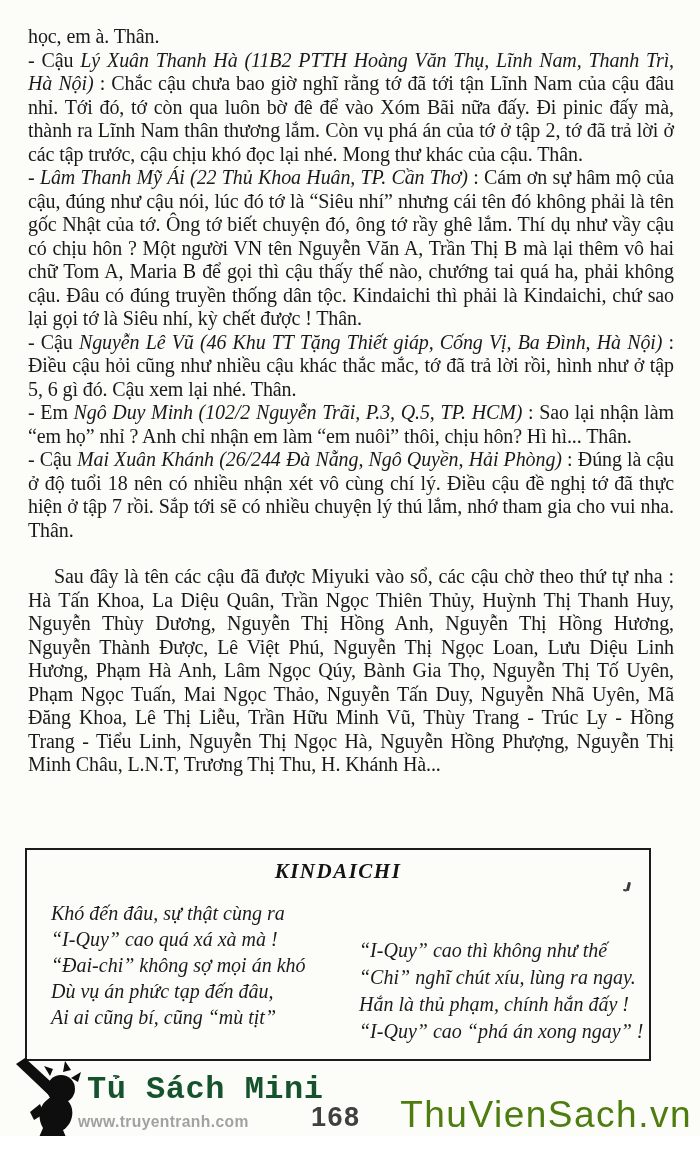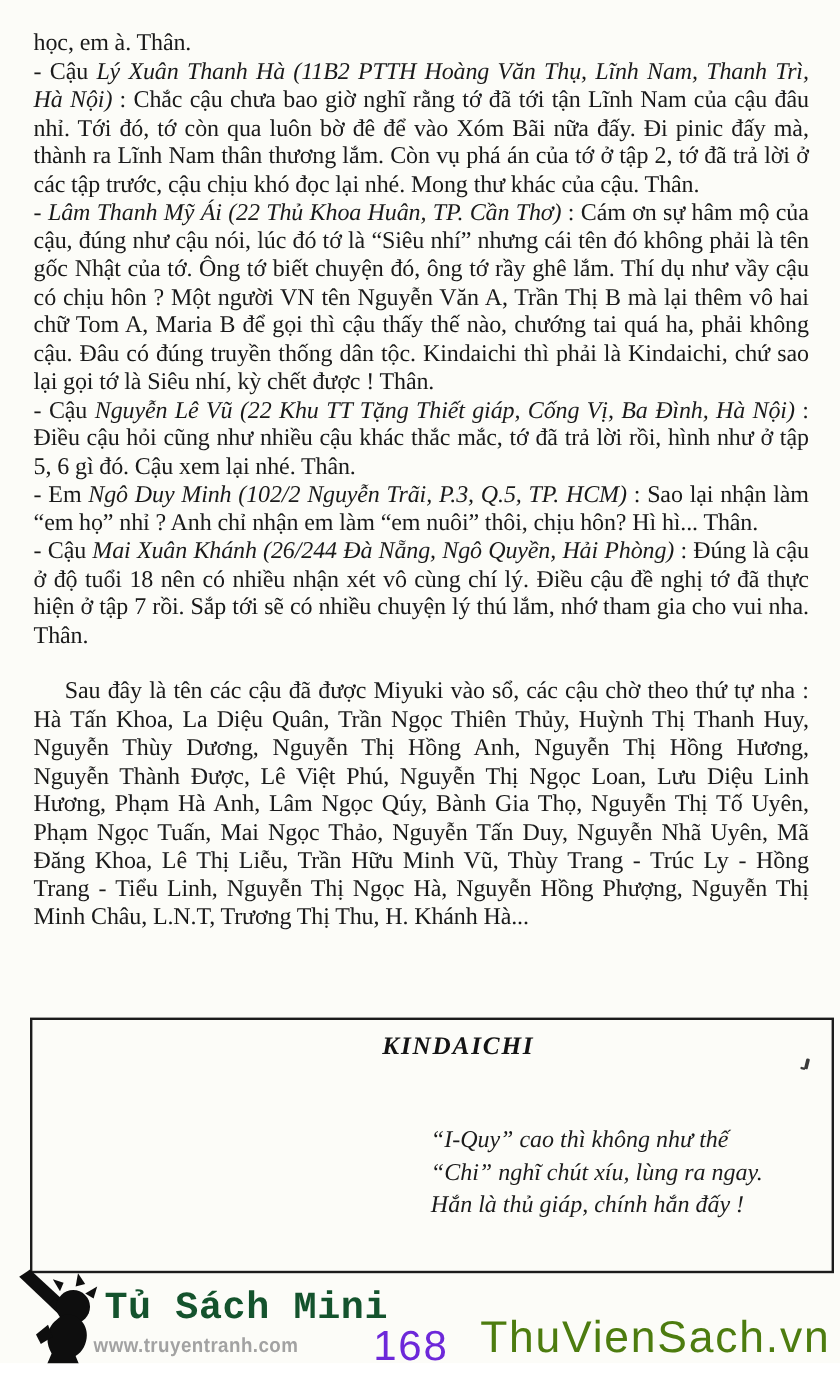--- a/index.html
+++ b/index.html
@@ -13,21 +13,20 @@
     font-size:20px; line-height:23.5px;
     text-align:justify; letter-spacing:-0.1px;
   }
   .para { margin:0; }
   .para.indent { text-indent:26px;margin-top:23px; }
   .it { font-style:italic; }
 
   .kbox {
     position:absolute; left:25px; top:848px; width:622px; height:209px;
     border:2.5px solid #1c1c1c;
-    padding-left:44px;
   }
   .box-title {
     text-align:center; margin-top:9px;
     font-family:"Liberation Serif","DejaVu Serif",serif;
     font-weight:bold; font-style:italic; font-size:21px; letter-spacing:1.5px;
     color:#141414;
   }
   .poem {
     position:absolute;
     font-family:"Liberation Serif","DejaVu Serif",serif;
@@ -53,50 +52,58 @@
   }
   .brand-url {
     position:absolute; left:78px; top:1112px;
     font-family:"Liberation Sans","DejaVu Sans",sans-serif;
     font-weight:bold; font-size:17px; color:#a2a2a2; letter-spacing:0.4px;
     transform:scaleX(0.92); transform-origin:left center;
   }
   .page-number {
     position:absolute; left:311px; top:1102px;
     font-family:"Liberation Sans","DejaVu Sans",sans-serif;
-    font-weight:normal; font-size:35px; color:#6d28d9; letter-spacing:1.5px;
+    font-weight:bold; font-size:27px; color:#404040; letter-spacing:1.5px;
   }
   .watermark {
     position:absolute; right:8px; top:1094px;
     font-family:"Liberation Sans","DejaVu Sans",sans-serif;
     font-weight:normal; font-size:37px; color:#4d7c0f; letter-spacing:1.5px;
   }
 </style>
 </head>
 <body>
 
 <div class="page">
 
   <div class="body-text">
       <p class="para"><span>học, em à. Thân.</span></p>
       <p class="para"><span>- Cậu </span><span class="it">Lý Xuân Thanh Hà (11B2 PTTH Hoàng Văn Thụ, Lĩnh Nam, Thanh Trì, Hà Nội)</span><span> : Chắc cậu chưa bao giờ nghĩ rằng tớ đã tới tận Lĩnh Nam của cậu đâu nhỉ. Tới đó, tớ còn qua luôn bờ đê để vào Xóm Bãi nữa đấy. Đi pinic đấy mà, thành ra Lĩnh Nam thân thương lắm. Còn vụ phá án của tớ ở tập 2, tớ đã trả lời ở các tập trước, cậu chịu khó đọc lại nhé. Mong thư khác của cậu. Thân.</span></p>
       <p class="para"><span>- </span><span class="it">Lâm Thanh Mỹ Ái (22 Thủ Khoa Huân, TP. Cần Thơ)</span><span> : Cám ơn sự hâm mộ của cậu, đúng như cậu nói, lúc đó tớ là “Siêu nhí” nhưng cái tên đó không phải là tên gốc Nhật của tớ. Ông tớ biết chuyện đó, ông tớ rầy ghê lắm. Thí dụ như vầy cậu có chịu hôn ? Một người VN tên Nguyễn Văn A, Trần Thị B mà lại thêm vô hai chữ Tom A, Maria B để gọi thì cậu thấy thế nào, chướng tai quá ha, phải không cậu. Đâu có đúng truyền thống dân tộc. Kindaichi thì phải là Kindaichi, chứ sao lại gọi tớ là Siêu nhí, kỳ chết được ! Thân.</span></p>
-      <p class="para"><span>- Cậu </span><span class="it">Nguyễn Lê Vũ (22 Khu TT Tặng Thiết giáp, Cống Vị, Ba Đình, Hà Nội)</span><span> : Điều cậu hỏi cũng như nhiều cậu khác thắc mắc, tớ đã trả lời rồi, hình như ở tập 5, 6 gì đó. Cậu xem lại nhé. Thân.</span></p>
+      <p class="para"><span>- Cậu </span><span class="it">Nguyễn Lê Vũ (46 Khu TT Tặng Thiết giáp, Cống Vị, Ba Đình, Hà Nội)</span><span> : Điều cậu hỏi cũng như nhiều cậu khác thắc mắc, tớ đã trả lời rồi, hình như ở tập 5, 6 gì đó. Cậu xem lại nhé. Thân.</span></p>
       <p class="para"><span>- Em </span><span class="it">Ngô Duy Minh (102/2 Nguyễn Trãi, P.3, Q.5, TP. HCM)</span><span> : Sao lại nhận làm “em họ” nhỉ ? Anh chỉ nhận em làm “em nuôi” thôi, chịu hôn? Hì hì... Thân.</span></p>
       <p class="para"><span>- Cậu </span><span class="it">Mai Xuân Khánh (26/244 Đà Nẵng, Ngô Quyền, Hải Phòng)</span><span> : Đúng là cậu ở độ tuổi 18 nên có nhiều nhận xét vô cùng chí lý. Điều cậu đề nghị tớ đã thực hiện ở tập 7 rồi. Sắp tới sẽ có nhiều chuyện lý thú lắm, nhớ tham gia cho vui nha. Thân.</span></p>
       <p class="para indent"><span>Sau đây là tên các cậu đã được Miyuki vào sổ, các cậu chờ theo thứ tự nha : Hà Tấn Khoa, La Diệu Quân, Trần Ngọc Thiên Thủy, Huỳnh Thị Thanh Huy, Nguyễn Thùy Dương, Nguyễn Thị Hồng Anh, Nguyễn Thị Hồng Hương, Nguyễn Thành Được, Lê Việt Phú, Nguyễn Thị Ngọc Loan, Lưu Diệu Linh Hương, Phạm Hà Anh, Lâm Ngọc Qúy, Bành Gia Thọ, Nguyễn Thị Tố Uyên, Phạm Ngọc Tuấn, Mai Ngọc Thảo, Nguyễn Tấn Duy, Nguyễn Nhã Uyên, Mã Đăng Khoa, Lê Thị Liễu, Trần Hữu Minh Vũ, Thùy Trang - Trúc Ly - Hồng Trang - Tiểu Linh, Nguyễn Thị Ngọc Hà, Nguyễn Hồng Phượng, Nguyễn Thị Minh Châu, L.N.T, Trương Thị Thu, H. Khánh Hà...</span></p>
     </div>
 
   <div class="kbox">
     <div class="box-title">KINDAICHI</div>
     <span class="ink-mark"></span>
+    <div class="poem poem-left">
+        <div class="poem-line">Khó đến đâu, sự thật cùng ra</div>
+        <div class="poem-line">“I-Quy” cao quá xá xà mà !</div>
+        <div class="poem-line">“Đai-chi” không sợ mọi án khó</div>
+        <div class="poem-line">Dù vụ án phức tạp đến đâu,</div>
+        <div class="poem-line">Ai ai cũng bí, cũng “mù tịt”</div>
+      </div>
     <div class="poem poem-right">
         <div class="poem-line">“I-Quy” cao thì không như thế</div>
         <div class="poem-line">“Chi” nghĩ chút xíu, lùng ra ngay.</div>
-        <div class="poem-line">Hắn là thủ giáp, chính hắn đấy !</div>
+        <div class="poem-line">Hắn là thủ phạm, chính hắn đấy !</div>
+        <div class="poem-line">“I-Quy” cao “phá án xong ngay” !</div>
       </div>
   </div>
 
   <div>
     <svg class="logo" width="100" height="94" viewBox="0 0 100 94">
       <g fill="#0e0e0e">
         <path d="M6 8 L15 2 L52 36 L44 44 Z"></path>
         <path d="M36 26 l14 14 -5 5 -14 -14 Z"></path>
         <path d="M40 20 l-6 -10 9 3 Z"></path>
         <path d="M53 16 l2 -11 6 9 Z"></path>

